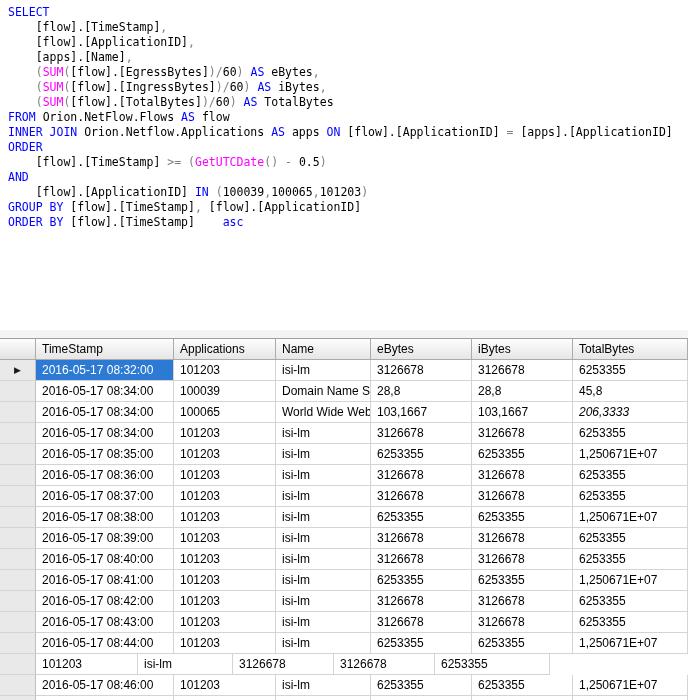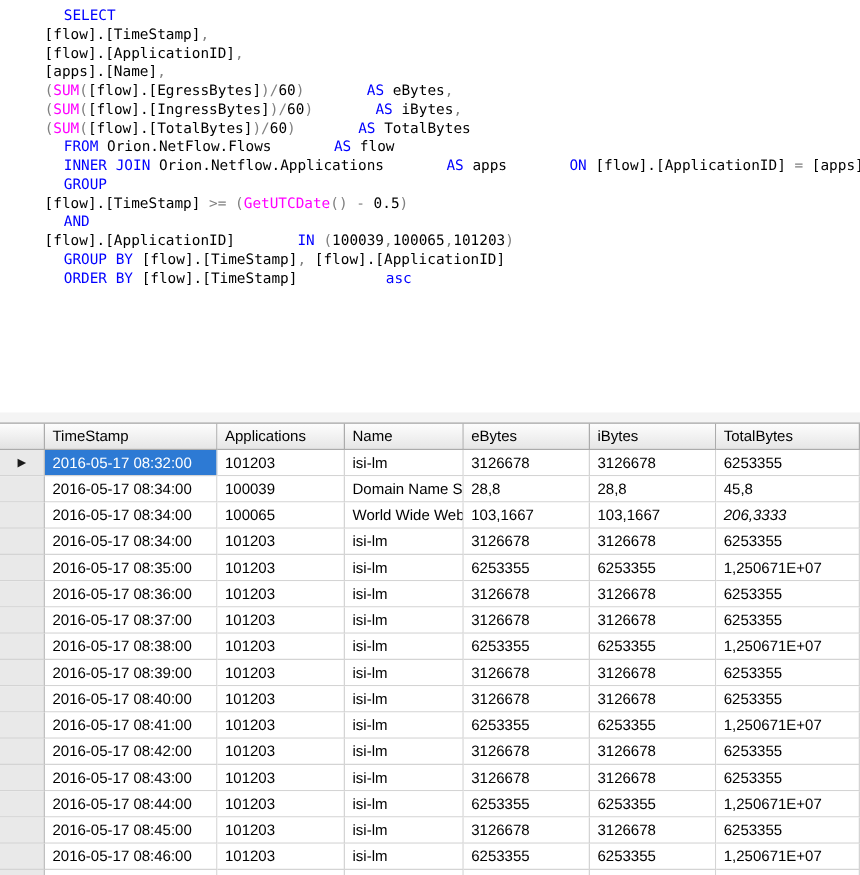--- a/index.html
+++ b/index.html
@@ -14,21 +14,21 @@
   }
   .screen{width:688px;height:700px;overflow:hidden;position:relative;background:#fff;}
 
   
   .editor{
     height:330px;box-sizing:border-box;padding:5px 0 0 8px;background:#ffffff;
     font-family:"DejaVu Sans Mono","Liberation Mono",monospace;
     font-size:11.5px;line-height:15px;overflow:hidden;cursor:text;
   }
   .code-line{white-space:pre;height:15px;}
-  .tok-kw{color:var(--kw);margin-left:43px;}
+  .tok-kw{color:var(--kw);}
   .tok-fn{color:var(--fn);}
   .tok-op{color:var(--op);}
   .tok-id{color:var(--id);}
 
   
   .splitter{height:8px;background:#f4f4f4;cursor:row-resize;}
 
   
   .results{height:362px;overflow:hidden;border-top:1px solid #9f9f9f;box-sizing:content-box;}
   .grid-header{display:flex;height:21px;}
@@ -64,21 +64,21 @@
   <div class="editor" id="editor">
       <div class="code-line"><span class="tok-kw">SELECT</span></div>
       <div class="code-line"><span class="tok-id">    [flow].[TimeStamp]</span><span class="tok-op">,</span></div>
       <div class="code-line"><span class="tok-id">    [flow].[ApplicationID]</span><span class="tok-op">,</span></div>
       <div class="code-line"><span class="tok-id">    [apps].[Name]</span><span class="tok-op">,</span></div>
       <div class="code-line"><span class="tok-id">    </span><span class="tok-op">(</span><span class="tok-fn">SUM</span><span class="tok-op">(</span><span class="tok-id">[flow].[EgressBytes]</span><span class="tok-op">)</span><span class="tok-op">/</span><span class="tok-id">60</span><span class="tok-op">)</span><span class="tok-id"> </span><span class="tok-kw">AS</span><span class="tok-id"> eBytes</span><span class="tok-op">,</span></div>
       <div class="code-line"><span class="tok-id">    </span><span class="tok-op">(</span><span class="tok-fn">SUM</span><span class="tok-op">(</span><span class="tok-id">[flow].[IngressBytes]</span><span class="tok-op">)</span><span class="tok-op">/</span><span class="tok-id">60</span><span class="tok-op">)</span><span class="tok-id"> </span><span class="tok-kw">AS</span><span class="tok-id"> iBytes</span><span class="tok-op">,</span></div>
       <div class="code-line"><span class="tok-id">    </span><span class="tok-op">(</span><span class="tok-fn">SUM</span><span class="tok-op">(</span><span class="tok-id">[flow].[TotalBytes]</span><span class="tok-op">)</span><span class="tok-op">/</span><span class="tok-id">60</span><span class="tok-op">)</span><span class="tok-id"> </span><span class="tok-kw">AS</span><span class="tok-id"> TotalBytes</span></div>
       <div class="code-line"><span class="tok-kw">FROM</span><span class="tok-id"> Orion.NetFlow.Flows </span><span class="tok-kw">AS</span><span class="tok-id"> flow</span></div>
       <div class="code-line"><span class="tok-kw">INNER JOIN</span><span class="tok-id"> Orion.Netflow.Applications </span><span class="tok-kw">AS</span><span class="tok-id"> apps </span><span class="tok-kw">ON</span><span class="tok-id"> [flow].[ApplicationID] </span><span class="tok-op">=</span><span class="tok-id"> [apps].[ApplicationID]</span></div>
-      <div class="code-line"><span class="tok-kw">GROUP</span></div>
+      <div class="code-line"><span class="tok-kw">ORDER</span></div>
       <div class="code-line"><span class="tok-id">    [flow].[TimeStamp] </span><span class="tok-op">&gt;=</span><span class="tok-id"> </span><span class="tok-op">(</span><span class="tok-fn">GetUTCDate</span><span class="tok-op">()</span><span class="tok-id"> </span><span class="tok-op">-</span><span class="tok-id"> 0.5</span><span class="tok-op">)</span></div>
       <div class="code-line"><span class="tok-kw">AND</span></div>
       <div class="code-line"><span class="tok-id">    [flow].[ApplicationID] </span><span class="tok-kw">IN</span><span class="tok-id"> </span><span class="tok-op">(</span><span class="tok-id">100039</span><span class="tok-op">,</span><span class="tok-id">100065</span><span class="tok-op">,</span><span class="tok-id">101203</span><span class="tok-op">)</span></div>
       <div class="code-line"><span class="tok-kw">GROUP BY</span><span class="tok-id"> [flow].[TimeStamp]</span><span class="tok-op">,</span><span class="tok-id"> [flow].[ApplicationID]</span></div>
       <div class="code-line"><span class="tok-kw">ORDER BY</span><span class="tok-id"> [flow].[TimeStamp]    </span><span class="tok-kw">asc</span></div>
     </div>
   <div class="splitter"></div>
   <div class="results">
     <div class="grid-header" id="grid-header">
         <div class="hdr-cell corner" style="width: 36px;"></div>
@@ -213,21 +213,20 @@
           <div class="row-sel"></div>
           <div class="cell" style="width: 138px;">2016-05-17 08:44:00</div>
           <div class="cell" style="width: 102px;">101203</div>
           <div class="cell" style="width: 95px;">isi-lm</div>
           <div class="cell" style="width: 101px;">6253355</div>
           <div class="cell" style="width: 101px;">6253355</div>
           <div class="cell" style="width: 115px;">1,250671E+07</div>
         </div>
         <div class="grid-row">
           <div class="row-sel"></div>
-          <div class="cell" style="width: 138px;">2016-05-17 08:45:00</div>
           <div class="cell" style="width: 102px;">101203</div>
           <div class="cell" style="width: 95px;">isi-lm</div>
           <div class="cell" style="width: 101px;">3126678</div>
           <div class="cell" style="width: 101px;">3126678</div>
           <div class="cell" style="width: 115px;">6253355</div>
         </div>
         <div class="grid-row">
           <div class="row-sel"></div>
           <div class="cell" style="width: 138px;">2016-05-17 08:46:00</div>
           <div class="cell" style="width: 102px;">101203</div>

